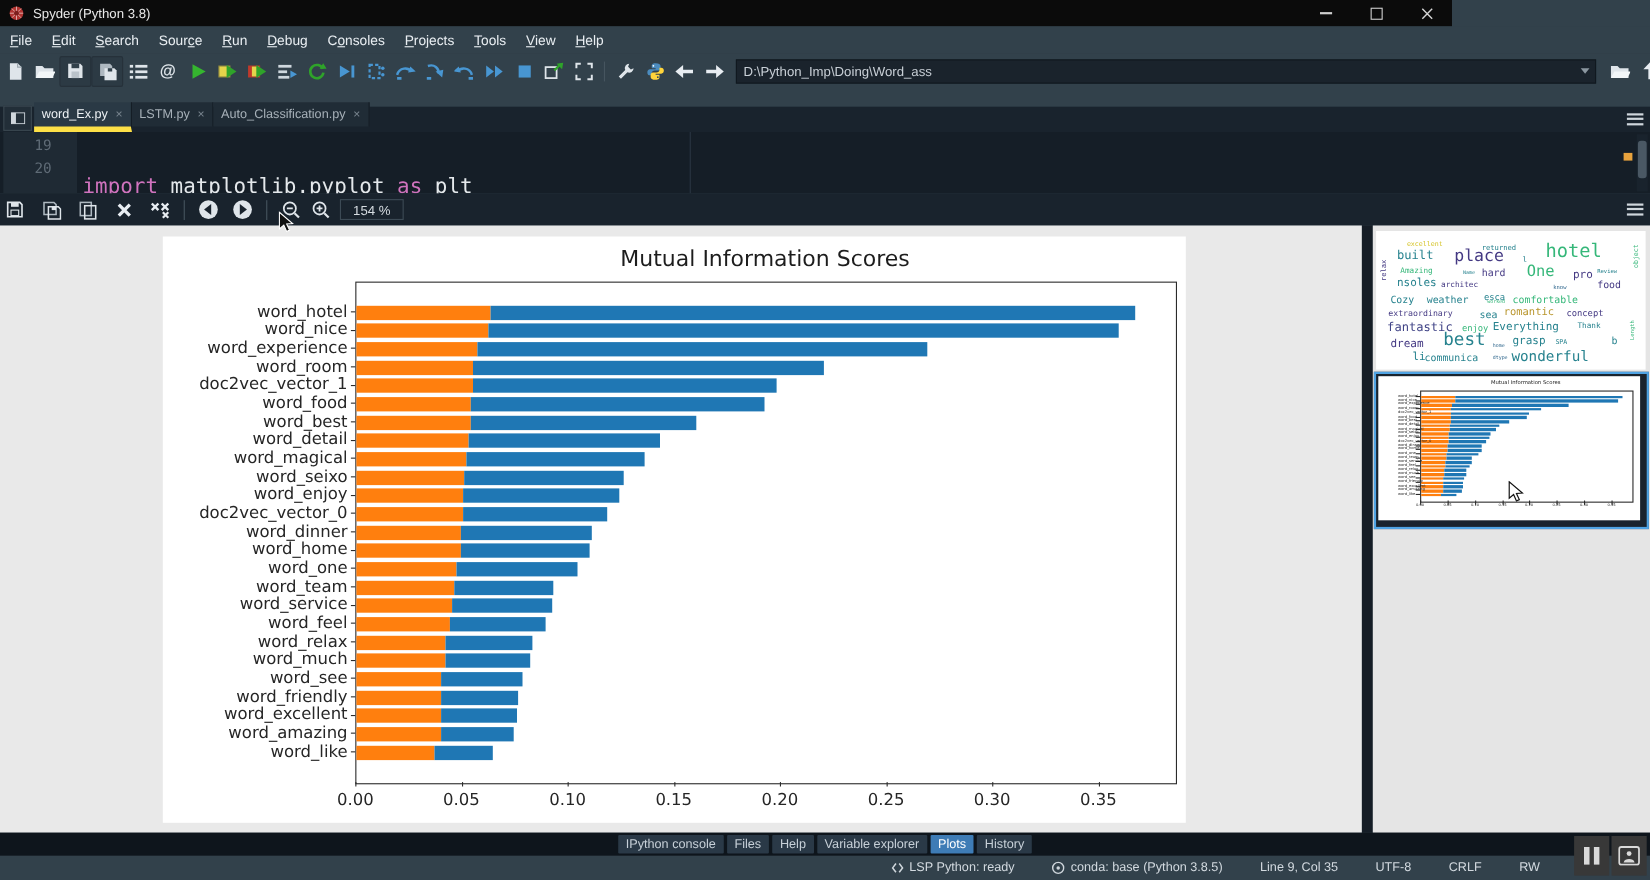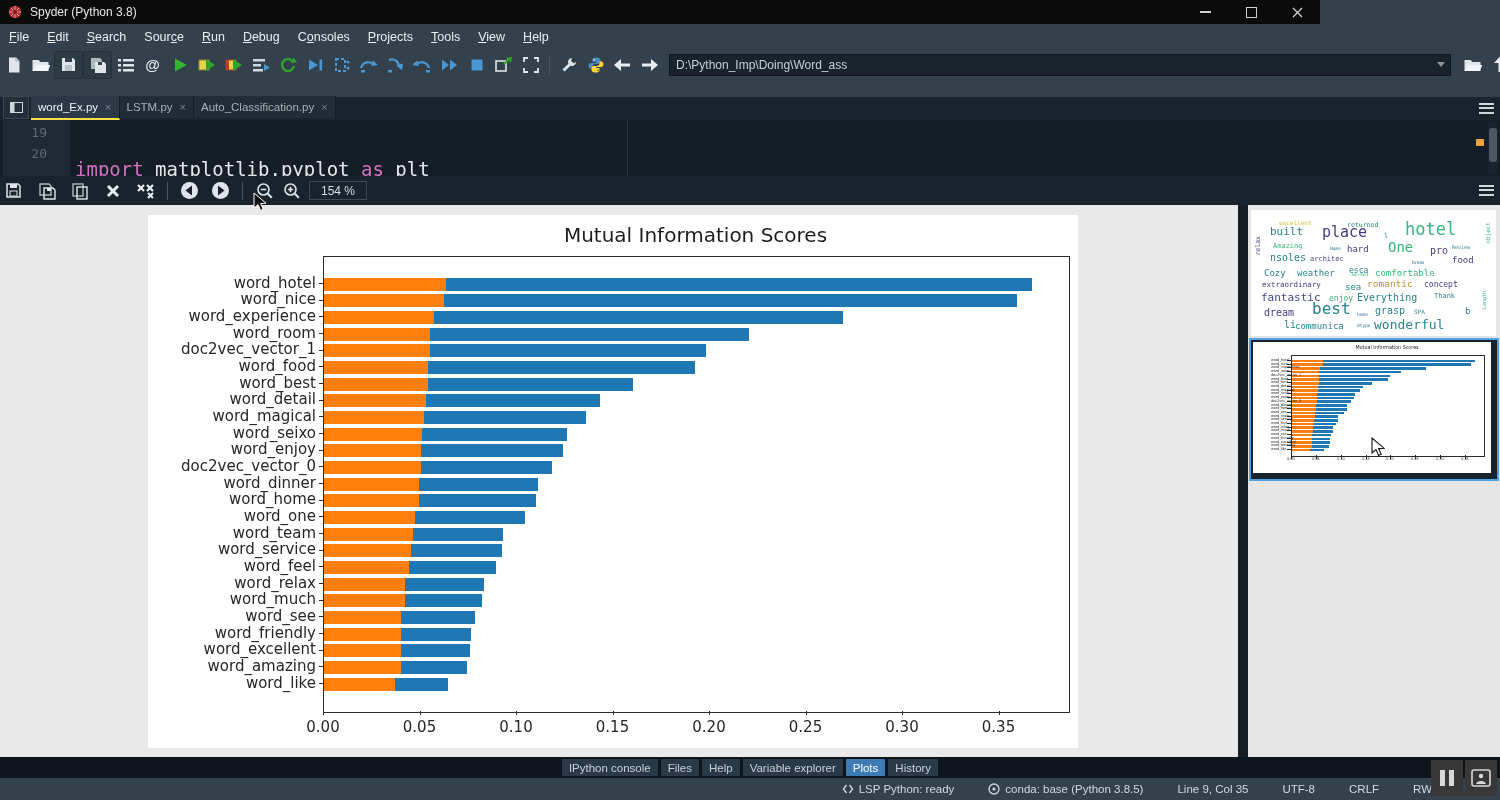--- a/index.html
+++ b/index.html
@@ -34,21 +34,21 @@
            border-top:5px solid #8b97a0;margin-left:-14px;}
   
   #pathbar{position:absolute;left:0;top:80px;width:1500px;height:17px;background:#1a232c;
            color:#cdd4da;font-size:11.5px;display:flex;align-items:center;padding-left:5px;box-sizing:border-box;}
   
   #tabbar{position:absolute;left:0;top:97px;width:1500px;height:23px;background:#19232d;display:flex;align-items:flex-end;}
   #browse-tabs{width:24px;height:21px;border:1px solid #3a4750;background:#222e38;margin:0 2px 1px 3px;
                display:flex;align-items:center;justify-content:center;}
   .etab{height:22px;display:flex;align-items:center;padding:0 7px;background:#202c36;color:#a7b1b9;
         font-size:11.5px;border-right:1px solid #141d25;}
-  .etab.active{background:#2a3945;color:#eef2f5;border-bottom:2px solid #fde047;justify-content:center;}
+  .etab.active{background:#2a3945;color:#eef2f5;border-bottom:5px solid #fde047;justify-content:center;}
   .etab .closex2{margin-left:7px;color:#77838d;font-size:11px;}
   .hamb{display:inline-block;width:15px;}
   .hamb div{height:2px;background:#cfd6dc;margin:2.5px 0;}
   #tab-menu{position:absolute;right:6px;top:100px;}
   
   #editor{position:absolute;left:0;top:120px;width:1500px;height:56px;background:#151e27;overflow:hidden;}
   #gutter{position:absolute;left:3px;top:0;width:67px;height:56px;background:#1f2a34;}
   .lnum{color:#5f6b76;font-family:"DejaVu Sans Mono",monospace;font-size:13px;text-align:right;
         width:44px;height:16px;line-height:16px;}
   #codeline{position:absolute;left:75px;top:38px;font-family:"DejaVu Sans Mono",monospace;font-size:19px;
@@ -90,21 +90,21 @@
   .mini .barseg{height:2.6px;}
   
   #bottom-tabs{position:absolute;left:0;top:757px;width:1500px;height:21px;background:#0e151c;
                display:flex;align-items:center;justify-content:center;gap:3px;}
   .btab{height:17px;display:flex;align-items:center;padding:0 7px;background:#2a3947;color:#c7d0d8;
         font-size:11.5px;border-radius:1px;}
   .btab.sel{background:#3e7cb6;color:#ffffff;}
   
   #statusbar{position:absolute;left:0;top:778px;width:1500px;height:22px;background:#32414B;
              display:flex;align-items:center;justify-content:flex-end;gap:34px;color:#d2d9df;
-             font-size:11.5px;padding-right:68px;box-sizing:border-box;}
+             font-size:11.5px;padding-right:100px;box-sizing:border-box;}
   .stitem{display:flex;align-items:center;gap:5px;}
   
   #float-btns{position:absolute;right:3px;top:760px;display:flex;gap:2px;}
   .fbtn{width:32px;height:36px;background:#383838;display:flex;align-items:center;justify-content:center;}
   .pausebars{display:flex;gap:4px;}
   .pausebars div{width:5px;height:16px;background:#d9d9d9;}
   .cursor{position:absolute;z-index:50;}
 </style>
 </head>
 <body>

